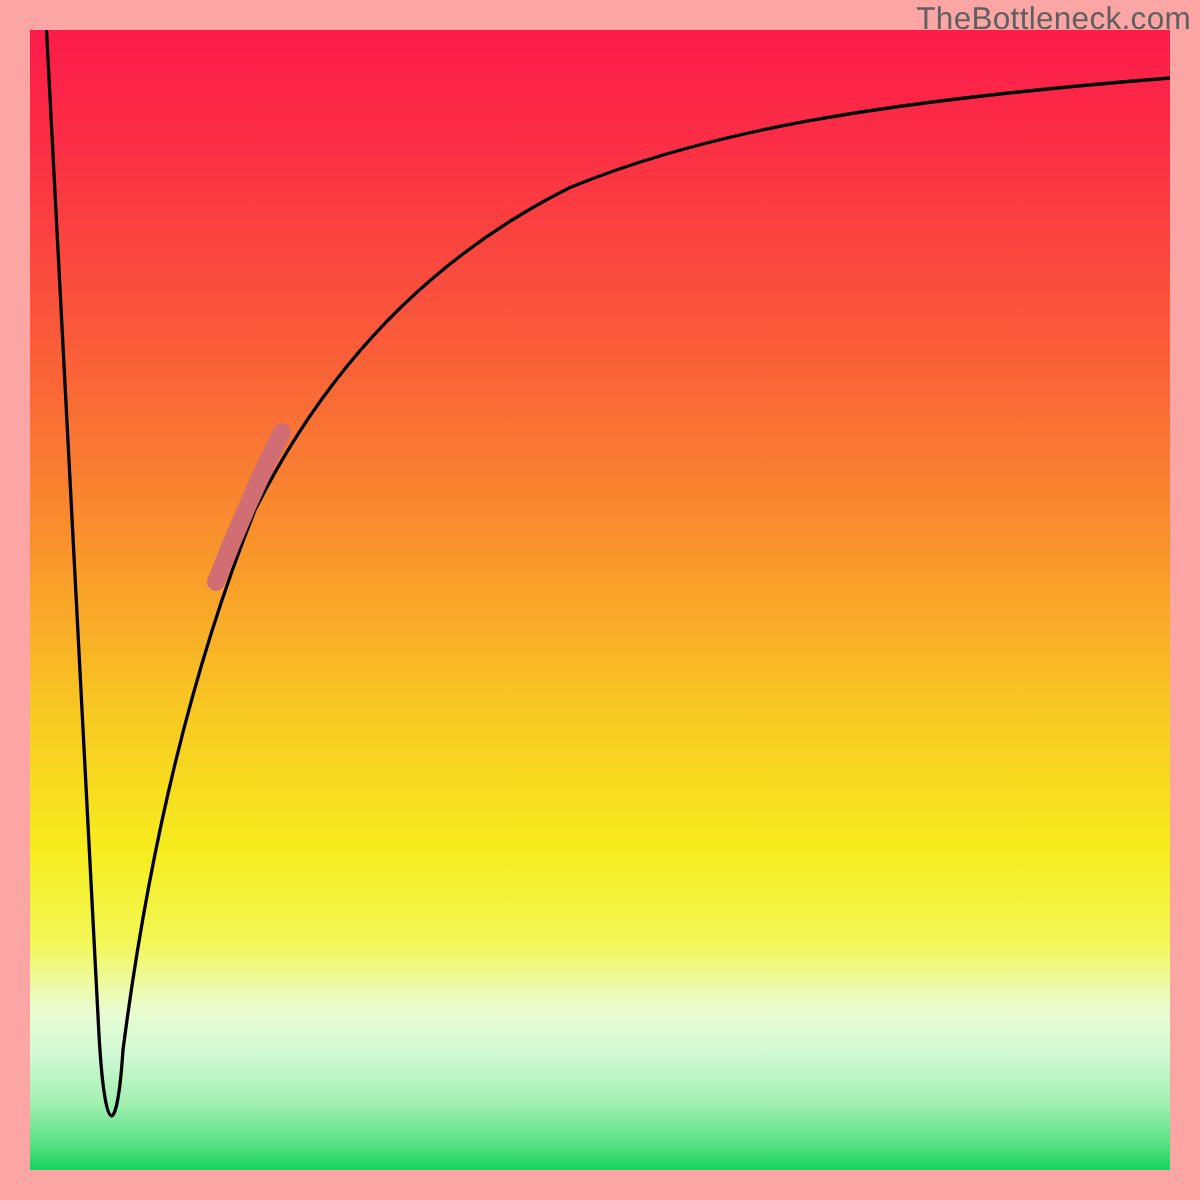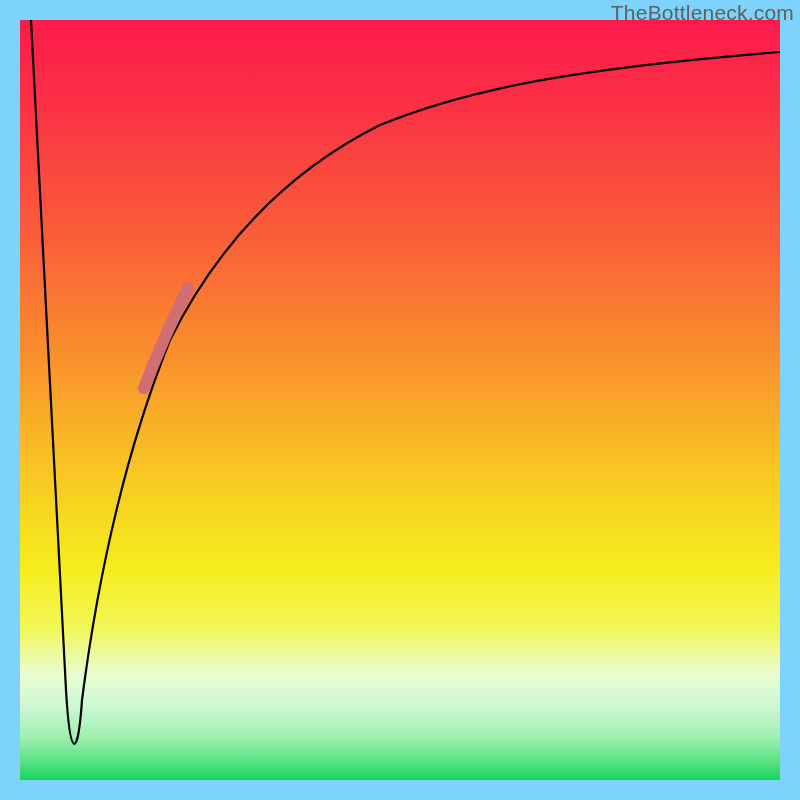--- a/index.html
+++ b/index.html
@@ -8,21 +8,21 @@
     width: 800px;
     height: 800px;
     background: #000;
     font-family: Arial, Helvetica, sans-serif;
     overflow: hidden;
   }
   .frame {
     position: relative;
     width: 800px;
     height: 800px;
-    background: #7dd3fc;
+    background: #fca5a5;
   }
   .plot-area {
     position: absolute;
     left: 20px;
     top: 20px;
     width: 760px;
     height: 760px;
     
     background: linear-gradient(
       to bottom,

